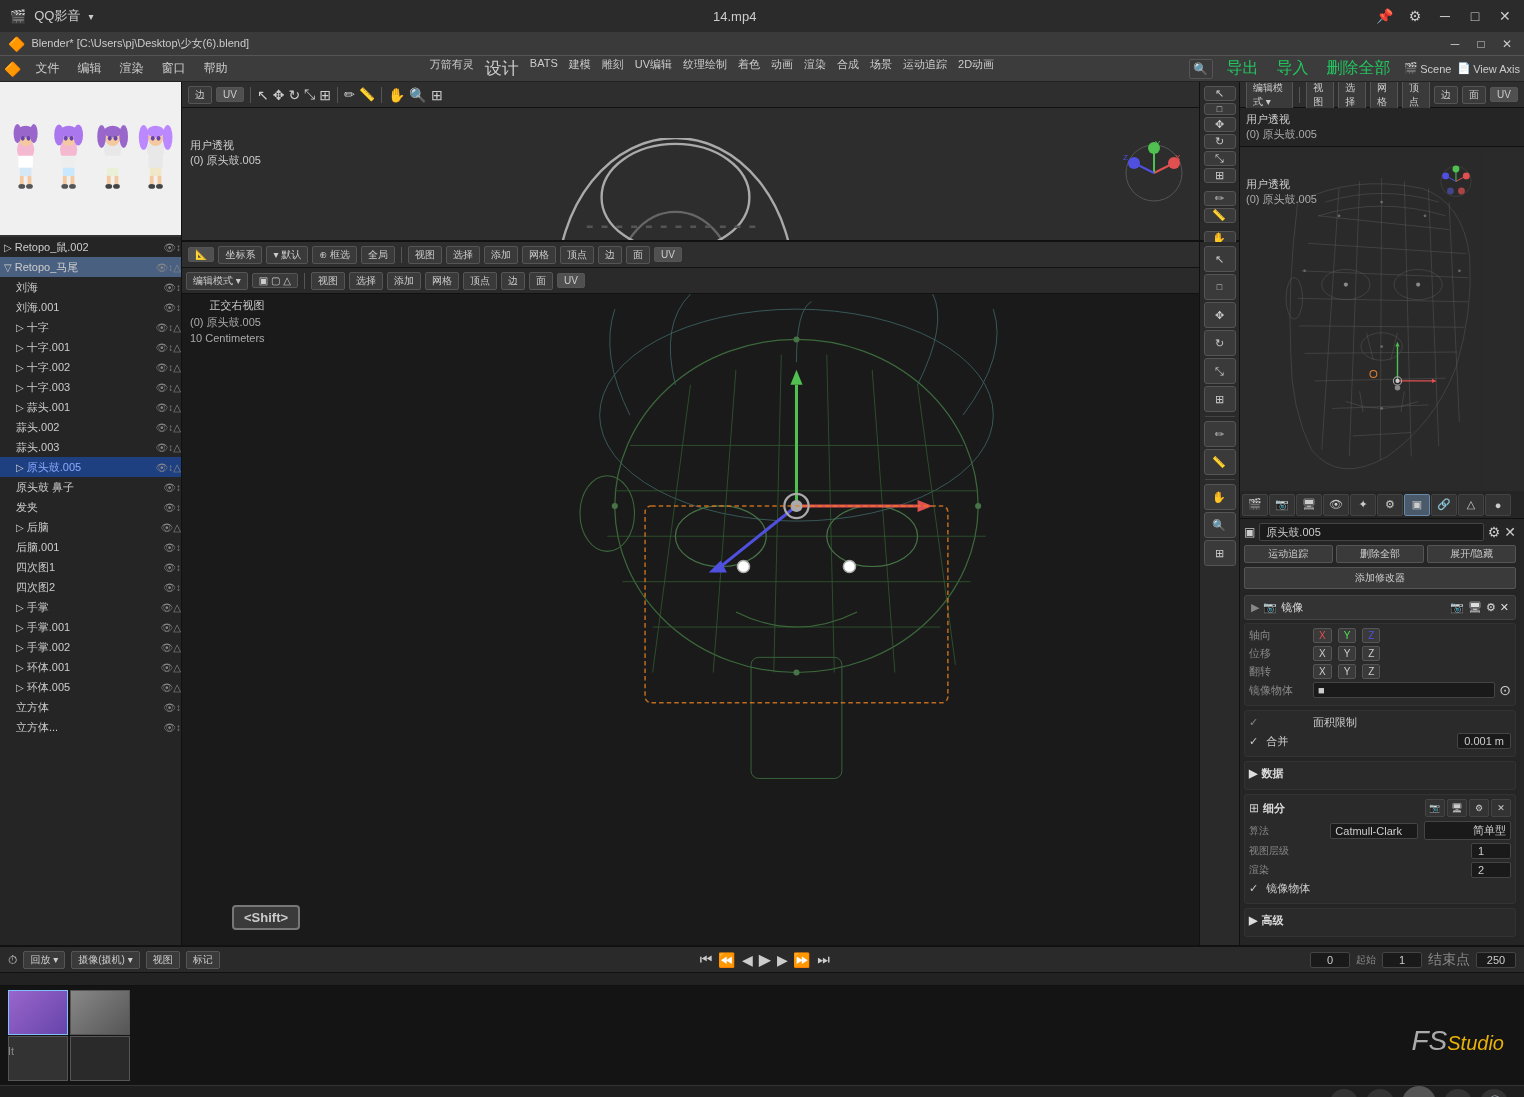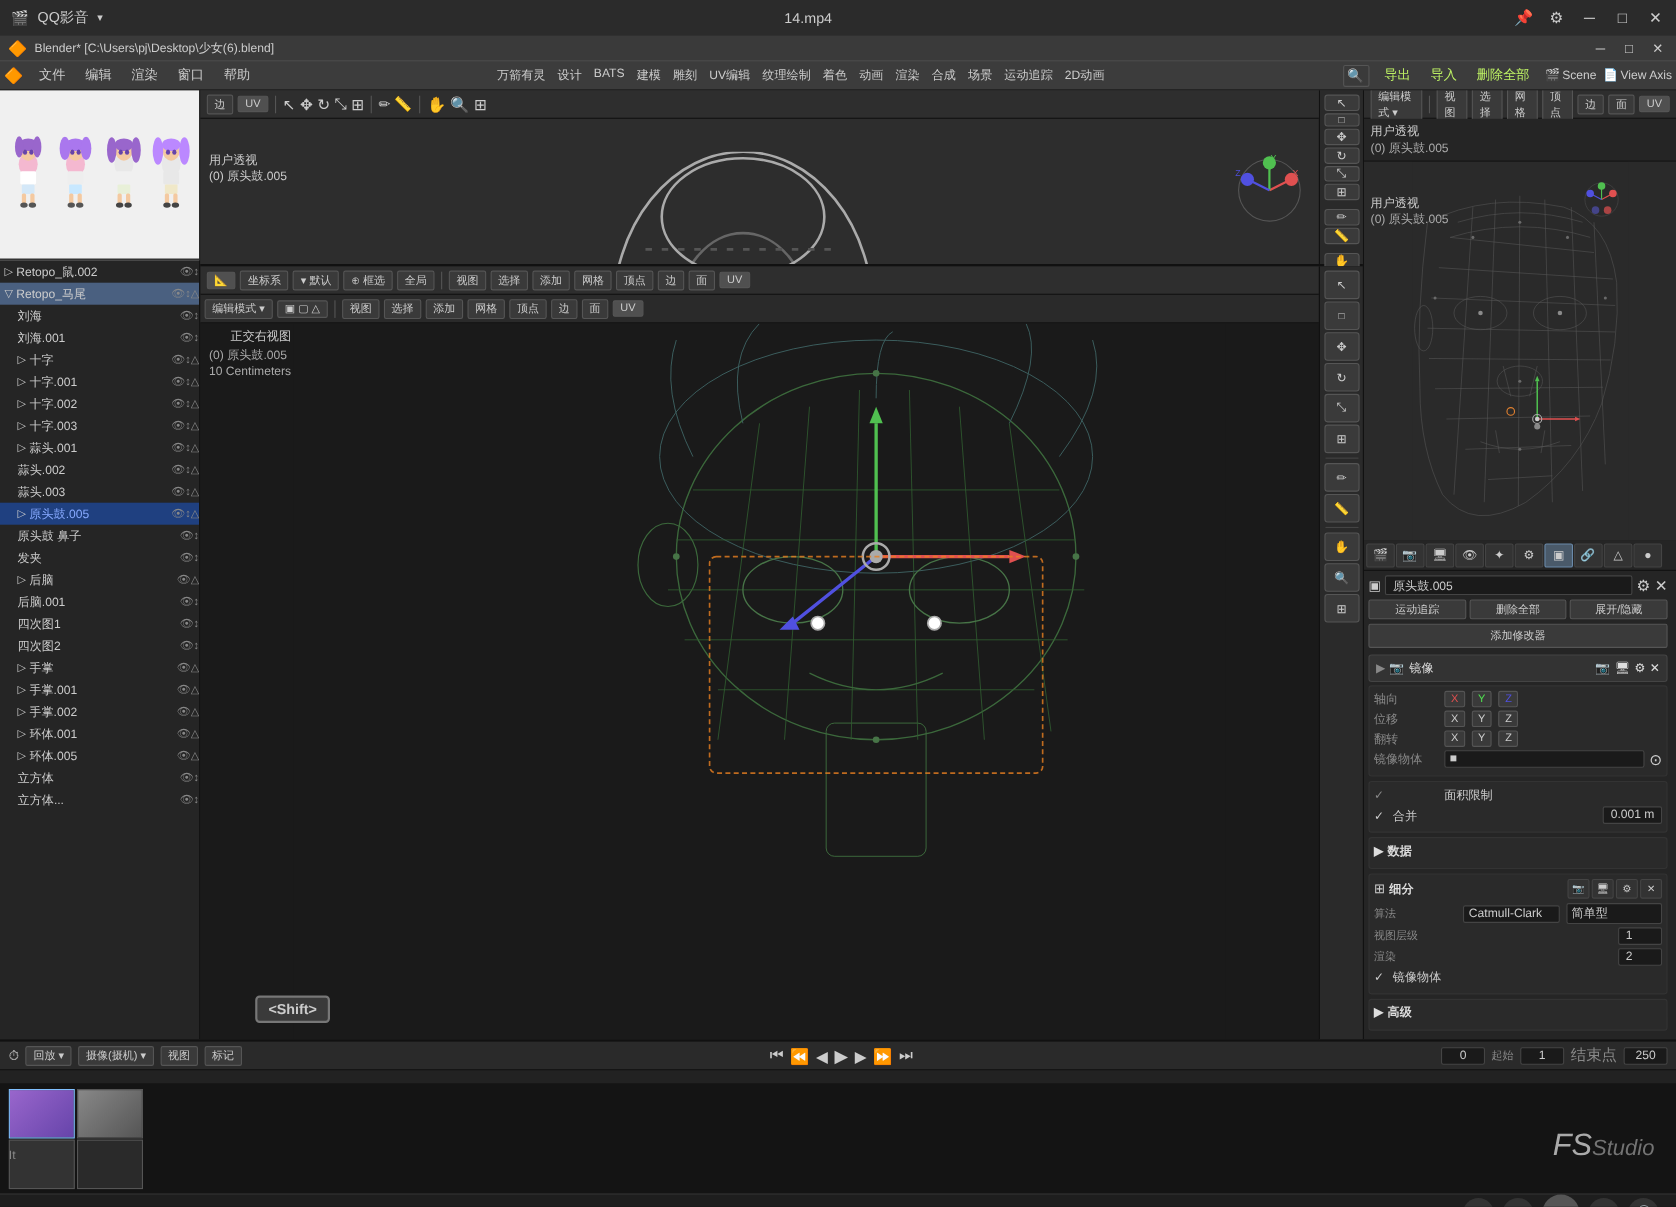--- a/index.html
+++ b/index.html
@@ -101,22 +101,22 @@
     }
     .menu-item {
       padding: 2px 8px;
       color: #ccc;
       font-size: 12px;
       cursor: pointer;
       border-radius: 3px;
     }
     .menu-right-item {
       padding: 2px 8px;
-      color: #bef264;
-      font-size: 12px;
+      color: #22c55e;
+      font-size: 16px;
       cursor: pointer;
     }
 
     
     #char-preview {
       height: 155px;
       background: #f0f0f0;
       border-bottom: 2px solid #333;
       display: flex;
       align-items: center;
@@ -517,21 +517,21 @@
   <div id="blender-menubar">
     <span style="color:#e07830;font-size:14px;margin-right:4px;">🔶</span>
     <span class="menu-item">文件</span>
     <span class="menu-item">编辑</span>
     <span class="menu-item">渲染</span>
     <span class="menu-item">窗口</span>
     <span class="menu-item">帮助</span>
 
     <span style="flex:1;display:flex;gap:1px;justify-content:center;">
       <span class="menu-item" style="font-size:11px;padding:1px 5px;">万箭有灵</span>
-      <span class="menu-item" style="font-size:11px;padding:1px 5px;">设计</span>
+      <span class="menu-item" style="font-size:17px;padding:1px 5px;">设计</span>
       <span class="menu-item" style="font-size:11px;padding:1px 5px;">BATS</span>
       <span class="menu-item" style="font-size:11px;padding:1px 5px;">建模</span>
       <span class="menu-item" style="font-size:11px;padding:1px 5px;">雕刻</span>
       <span class="menu-item" style="font-size:11px;padding:1px 5px;">UV编辑</span>
       <span class="menu-item" style="font-size:11px;padding:1px 5px;">纹理绘制</span>
       <span class="menu-item" style="font-size:11px;padding:1px 5px;">着色</span>
       <span class="menu-item" style="font-size:11px;padding:1px 5px;">动画</span>
       <span class="menu-item" style="font-size:11px;padding:1px 5px;">渲染</span>
       <span class="menu-item" style="font-size:11px;padding:1px 5px;">合成</span>
       <span class="menu-item" style="font-size:11px;padding:1px 5px;">场景</span>
@@ -1222,21 +1222,21 @@
               <span style="display:flex;gap:2px;">
                 <span class="prop-icon-btn" style="width:20px;height:18px;font-size:9px;">📷</span>
                 <span class="prop-icon-btn" style="width:20px;height:18px;font-size:9px;">🖥</span>
                 <span class="prop-icon-btn" style="width:20px;height:18px;font-size:9px;">⚙</span>
                 <span class="prop-icon-btn" style="width:20px;height:18px;font-size:9px;">✕</span>
               </span>
             </div>
             <div class="prop-row">
               <span class="prop-label" style="width:auto;flex:1;font-size:10px;">算法</span>
               <span class="prop-value">Catmull-Clark</span>
-              <span class="prop-value" style="margin-left:2px;">简单型</span>
+              <span class="prop-value" style="margin-left:2px;text-align:right;">简单型</span>
             </div>
             <div class="prop-row">
               <span class="prop-label" style="width:auto;flex:1;font-size:10px;">视图层级</span>
               <span class="num-field">1</span>
             </div>
             <div class="prop-row">
               <span class="prop-label" style="width:auto;flex:1;font-size:10px;">渲染</span>
               <span class="num-field">2</span>
             </div>
             <div class="prop-row">
@@ -1314,21 +1314,21 @@
             <div class="thumb" style="background:#333;"></div>
           </div>
 
           <div style="display:flex;flex-direction:column;gap:1px;">
             <div class="thumb" style="background:linear-gradient(135deg,#888,#555);"></div>
             <div class="thumb" style="background:#2a2a2a;"></div>
           </div>
         </div>
 
         <div style="position:absolute;right:20px;bottom:40px;color:#888;font-size:24px;font-style:italic;">
-          <span style="font-size:28px;color:#aaa;">FS</span><span style="font-size:20px;color:#737373;font-style:italic;">Studio</span>
+          <span style="font-size:28px;color:#aaa;">FS</span><span style="font-size:20px;color:#eab308;font-style:italic;">Studio</span>
         </div>
 
         <div style="position:absolute;left:8px;bottom:40px;color:#888;font-size:11px;">
           <span>It</span>
         </div>
       </div>
 
       <div id="media-controls-bar">
         <span id="time-display">00:48:25</span>
         <span style="color:#666;margin:0 4px;">/</span>

